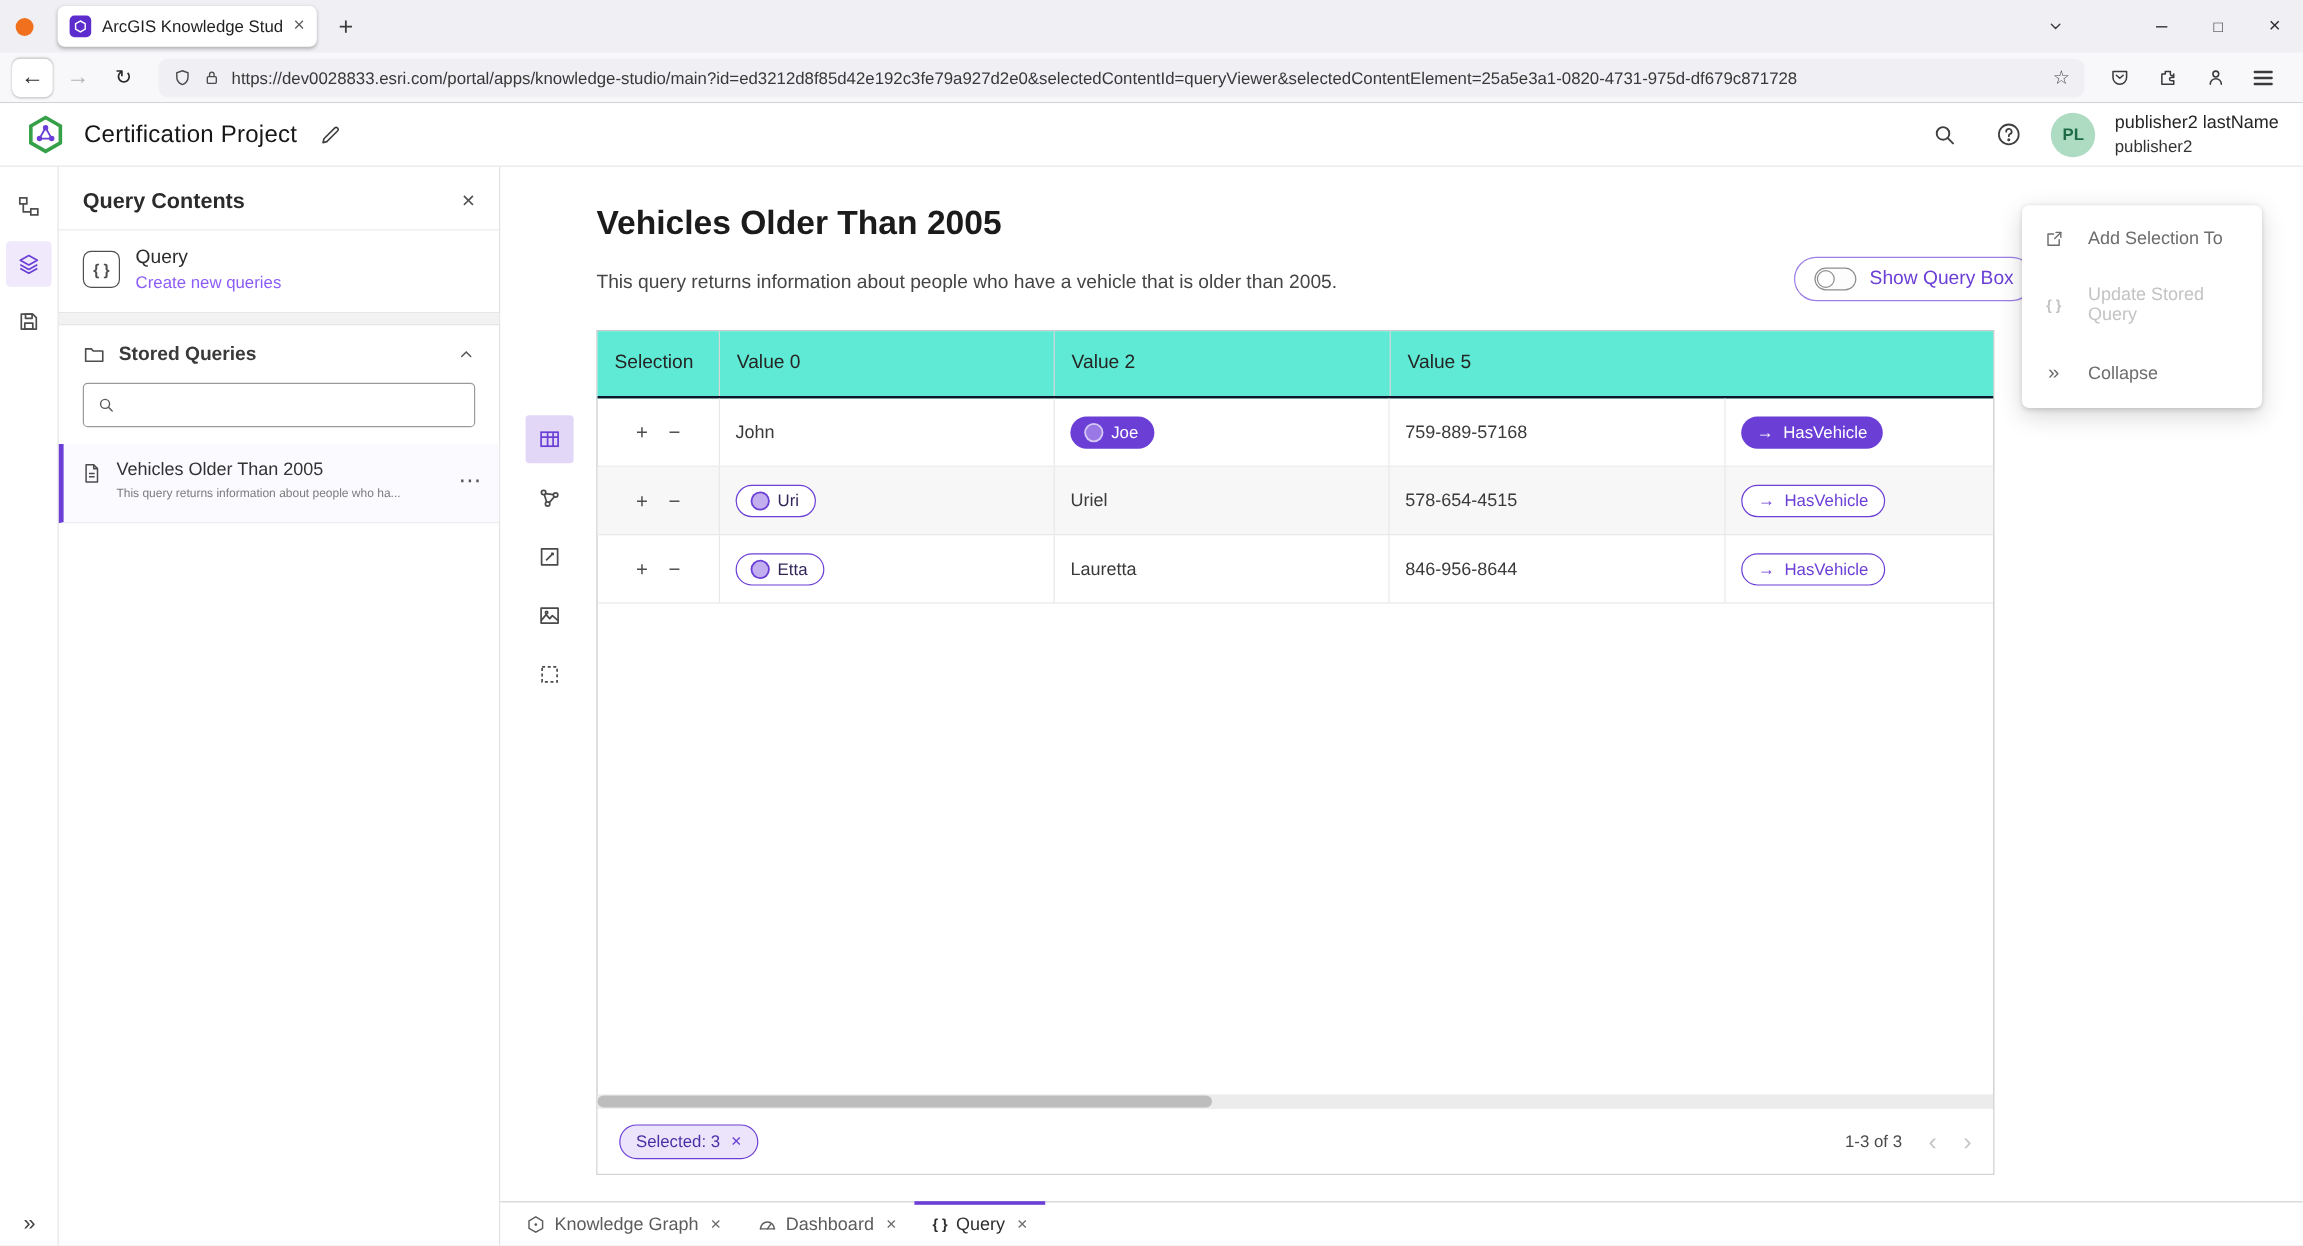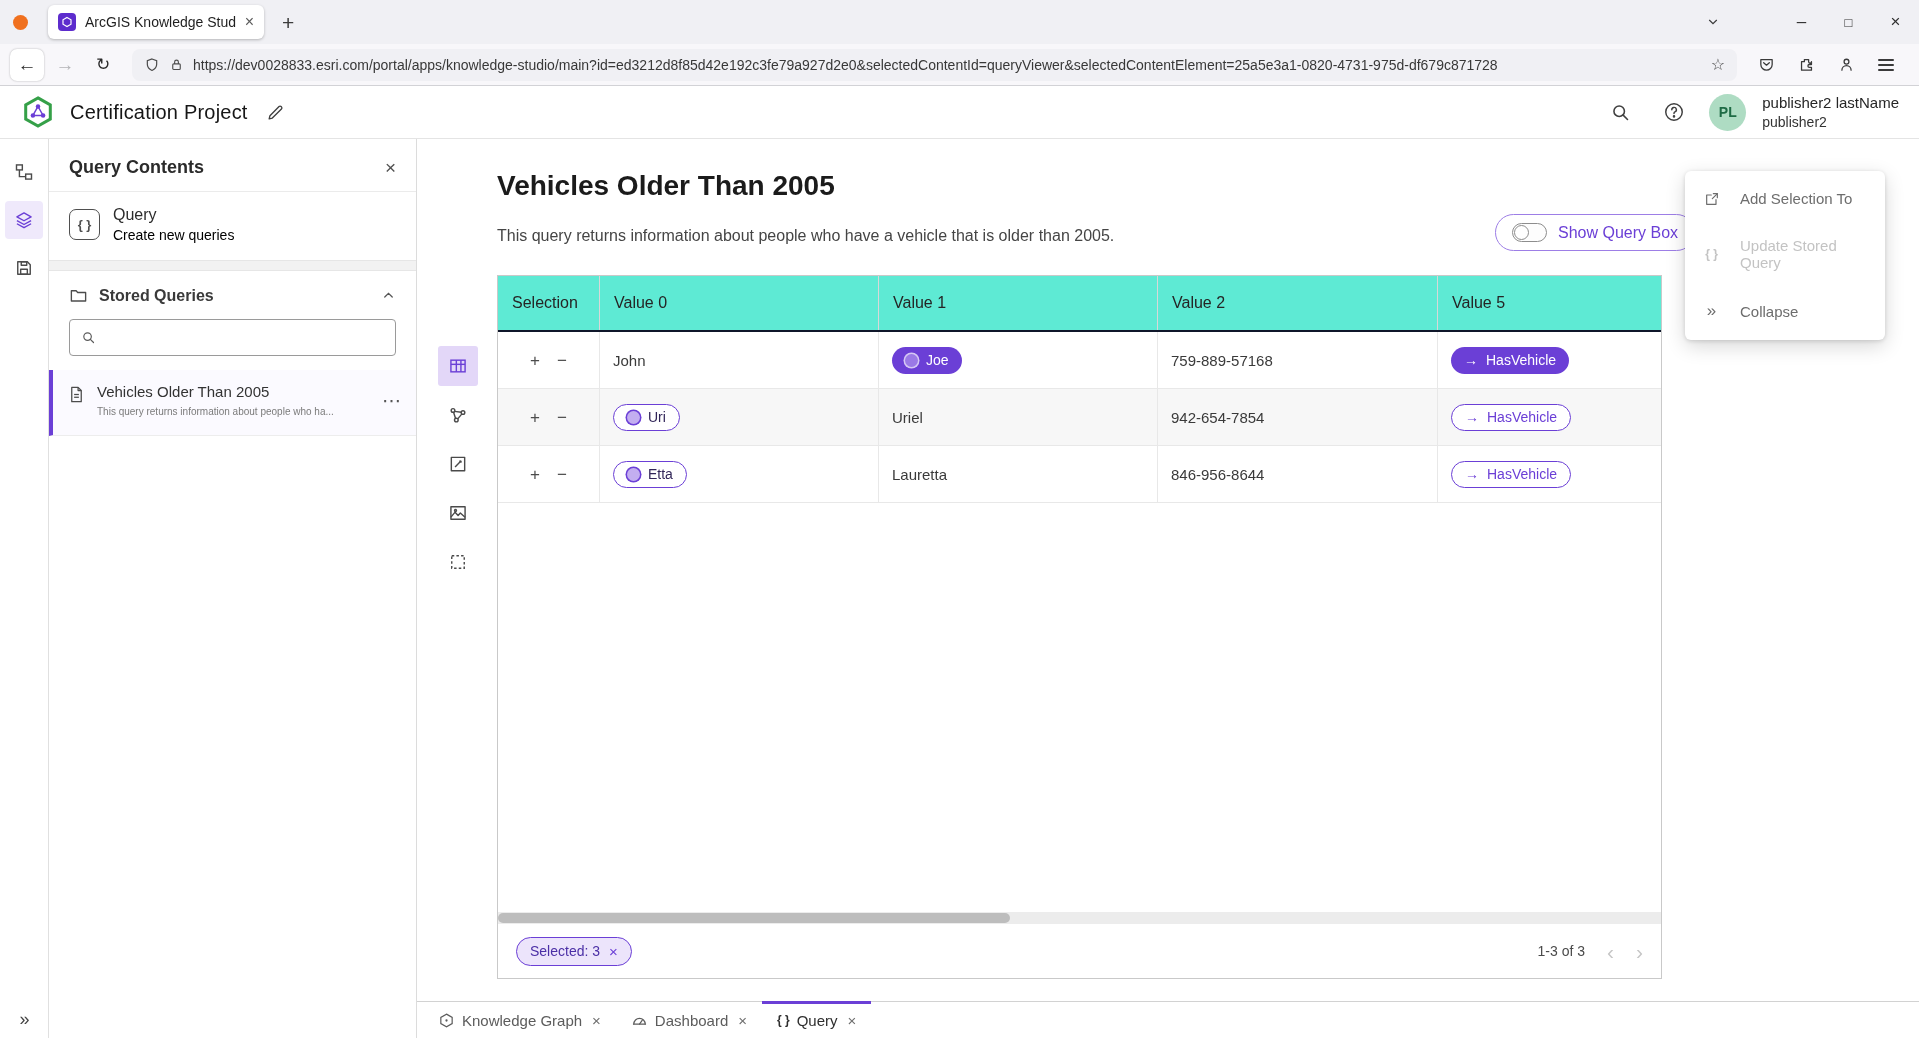--- a/index.html
+++ b/index.html
@@ -49,21 +49,21 @@
   .rail-expand{position:absolute;bottom:8px;left:0;width:49px;text-align:center;color:#444;font-size:18px}
 
   
   .left-panel{position:absolute;left:49px;top:139px;width:368px;height:899px;background:#fff;border-right:1px solid #dcdcdc;display:flex;flex-direction:column}
   .panel-head{display:flex;align-items:center;justify-content:space-between;padding:18px 20px 13px;border-bottom:1px solid #ebebeb}
   .panel-title{font-size:18px;font-weight:600;color:#2b2b2b}
   .panel-close{color:#525252;font-size:19px;line-height:1}
   .query-item{display:flex;gap:13px;padding:14px 20px 17px;border-bottom:1px solid #e6e6e6;align-items:center}
   .braces-badge{width:31px;height:31px;border:1.6px solid #4f4f4f;border-radius:7px;display:flex;align-items:center;justify-content:center;font-size:13px;font-weight:700;color:#4f4f4f;flex:none}
   .query-item-title{font-size:16px;color:#2c2c2c}
-  .query-item-sub{font-size:14px;color:#000000;margin-top:3px}
+  .query-item-sub{font-size:14px;color:#8b5cf6;margin-top:3px}
   .section-gap{height:10px;background:#f2f2f2;border-bottom:1px solid #e6e6e6;flex:none}
   .stored-head{display:flex;align-items:center;gap:11px;padding:15px 20px 10px;color:#4c4c4c}
   .stored-title{font-size:16px;font-weight:600;color:#3a3a3a;flex:1}
   .searchbox{margin:4px 20px 14px;height:37px;border:1px solid #9a9a9a;border-radius:4px;display:flex;align-items:center;padding:0 11px;gap:9px;color:#5b5b5b}
   .searchbox input{border:none;outline:none;flex:1;font-size:14px;font-family:inherit;background:transparent}
   .stored-item{position:relative;display:flex;align-items:flex-start;padding:13px 14px 16px;border-left:4px solid #6b3fd6;background:#fbfaff;border-bottom:1px solid #ededed;gap:11px}
   .stored-doc{color:#4c4c4c;margin-top:2px;flex:none}
   .stored-item-title{font-size:15px;color:#333}
   .stored-item-desc{font-size:10px;color:#7b7b7b;margin-top:5px;line-height:1.35;max-width:240px}
   .stored-item-menu{margin-left:auto;color:#555;font-size:19px;align-self:center;letter-spacing:1px}
@@ -369,21 +369,20 @@
         <svg width="20" height="20" viewBox="0 0 24 24" fill="none" stroke="currentColor" stroke-width="1.7" stroke-dasharray="3 2.6">
             <rect x="4.5" y="4.5" width="15" height="15"></rect>
           </svg>
       </span>
     </div>
 
     <div class="table-card">
       <div class="thead">
         <div class="th col-sel">Selection</div>
         <div class="th col-v0">Value 0</div>
-        <div class="th col-v1">Value 1</div>
         <div class="th col-v2">Value 2</div>
         <div class="th col-v3">Value 5</div>
       </div>
 
       <div class="trow">
         <div class="td col-sel sel-cell">
           <span class="selbtn">+</span>
           <span class="selbtn">−</span>
         </div>
         <div class="td col-v1">John</div>
@@ -407,21 +406,21 @@
           <span class="selbtn">+</span>
           <span class="selbtn">−</span>
         </div>
         <div class="td col-v0">
           <span class="pill entity outline">
             <span class="dot"></span>
             <span>Uri</span>
           </span>
         </div>
         <div class="td col-v1">Uriel</div>
-        <div class="td col-v2">942-654-7854</div>
+        <div class="td col-v2">578-654-4515</div>
         <div class="td col-v3">
           <span class="pill rel outline">
             <span class="rel-arrow">→</span>
             <span>HasVehicle</span>
           </span>
         </div>
       </div>
 
       <div class="trow">
         <div class="td col-sel sel-cell">

